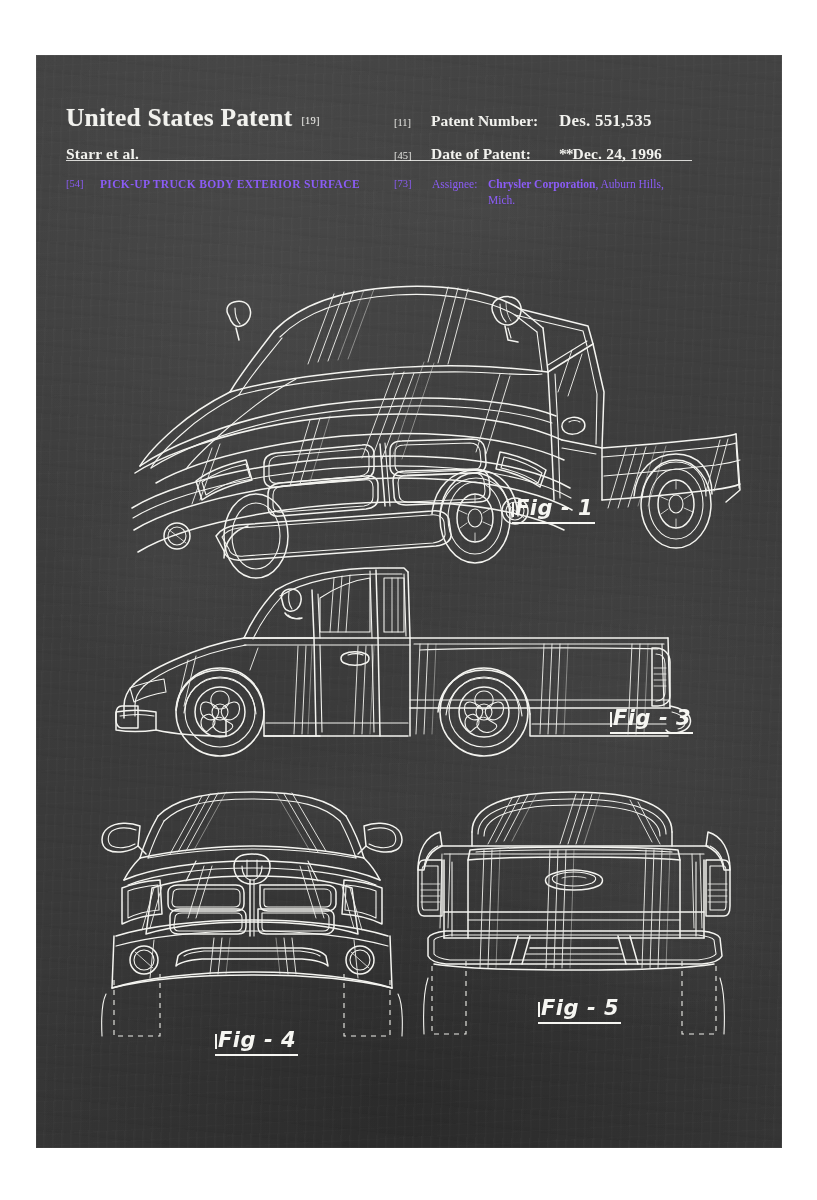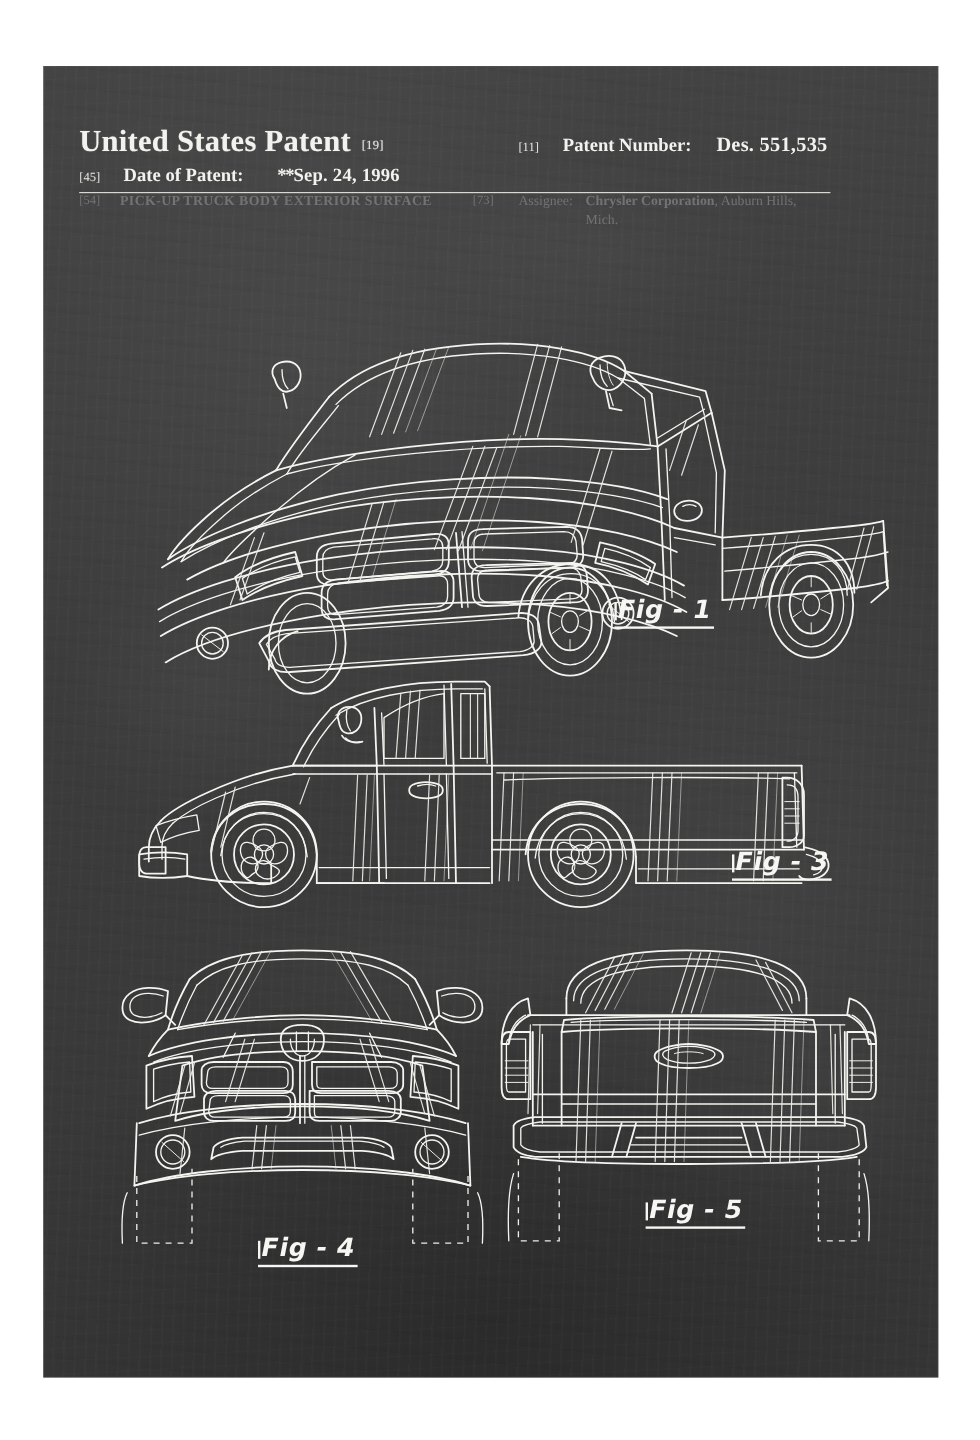--- a/index.html
+++ b/index.html
@@ -54,21 +54,21 @@
 
   
   #header {
     position: absolute;
     left: 66px;
     top: 104px;
     width: 626px;
     z-index: 5;
     color: #f2f2ee;
   }
-  .hdr-row { display: flex; align-items: baseline; gap: 38px; }
+  .hdr-row { display: flex; align-items: baseline; }
   .hdr-left { width: 328px; flex: none; }
   .hdr-right { flex: 1; display: flex; align-items: baseline; }
 
   .us-title {
     font-size: 25.5px;
     font-weight: bold;
     letter-spacing: 0.2px;
     line-height: 1.06;
     white-space: nowrap;
     text-shadow: 0 0 1px rgba(255,255,255,0.35);
@@ -102,24 +102,24 @@
     height: 1px;
     background: rgba(242,242,238,0.85);
     z-index: 5;
   }
   #rule-main { top: 160px; }
 
   
   #subhead {
     position: absolute;
     left: 66px;
-    top: 161px;
+    top: 177px;
     width: 626px;
     z-index: 5;
-    color: #737373;
+    color: #8b5cf6;
     display: flex;
   }
   .sh-left { width: 328px; flex: none; display: flex; }
   .sh-right { flex: 1; display: flex; }
   .sh-tag { width: 34px; flex: none; font-size: 10.5px; padding-top: 1px; }
   .sh-tag.wide { width: 38px; }
   .sh-body { flex: 1; }
   .inv-title {
     font-size: 11.5px;
     font-weight: bold;
@@ -201,24 +201,27 @@
       <div class="us-title"><span>United States Patent</span><span class="bnum">[19]</span></div>
     </div>
     <div class="hdr-right">
       <div class="tagcol">[11]</div>
       <div class="lblcol">Patent Number:</div>
       <div class="valcol">Des. 551,535</div>
     </div>
   </div>
 
   <div class="hdr-row hdr-r2">
+    <div class="hdr-left">
+      <div class="applicants">Starr et al.</div>
+    </div>
     <div class="hdr-right">
       <div class="tagcol">[45]</div>
       <div class="lblcol">Date of Patent:</div>
-      <div class="valcol small"><span class="stars">**</span><span>Sep. 24, 1996</span></div>
+      <div class="valcol small"><span class="stars">**</span><span>Dec. 24, 1996</span></div>
     </div>
   </div>
 </div>
 
 <div class="rule" id="rule-main"></div>
 
 <div id="subhead">
   <div class="sh-left">
     <div class="sh-tag">[54]</div>
     <div class="sh-body inv-title">PICK-UP TRUCK BODY EXTERIOR SURFACE</div>

